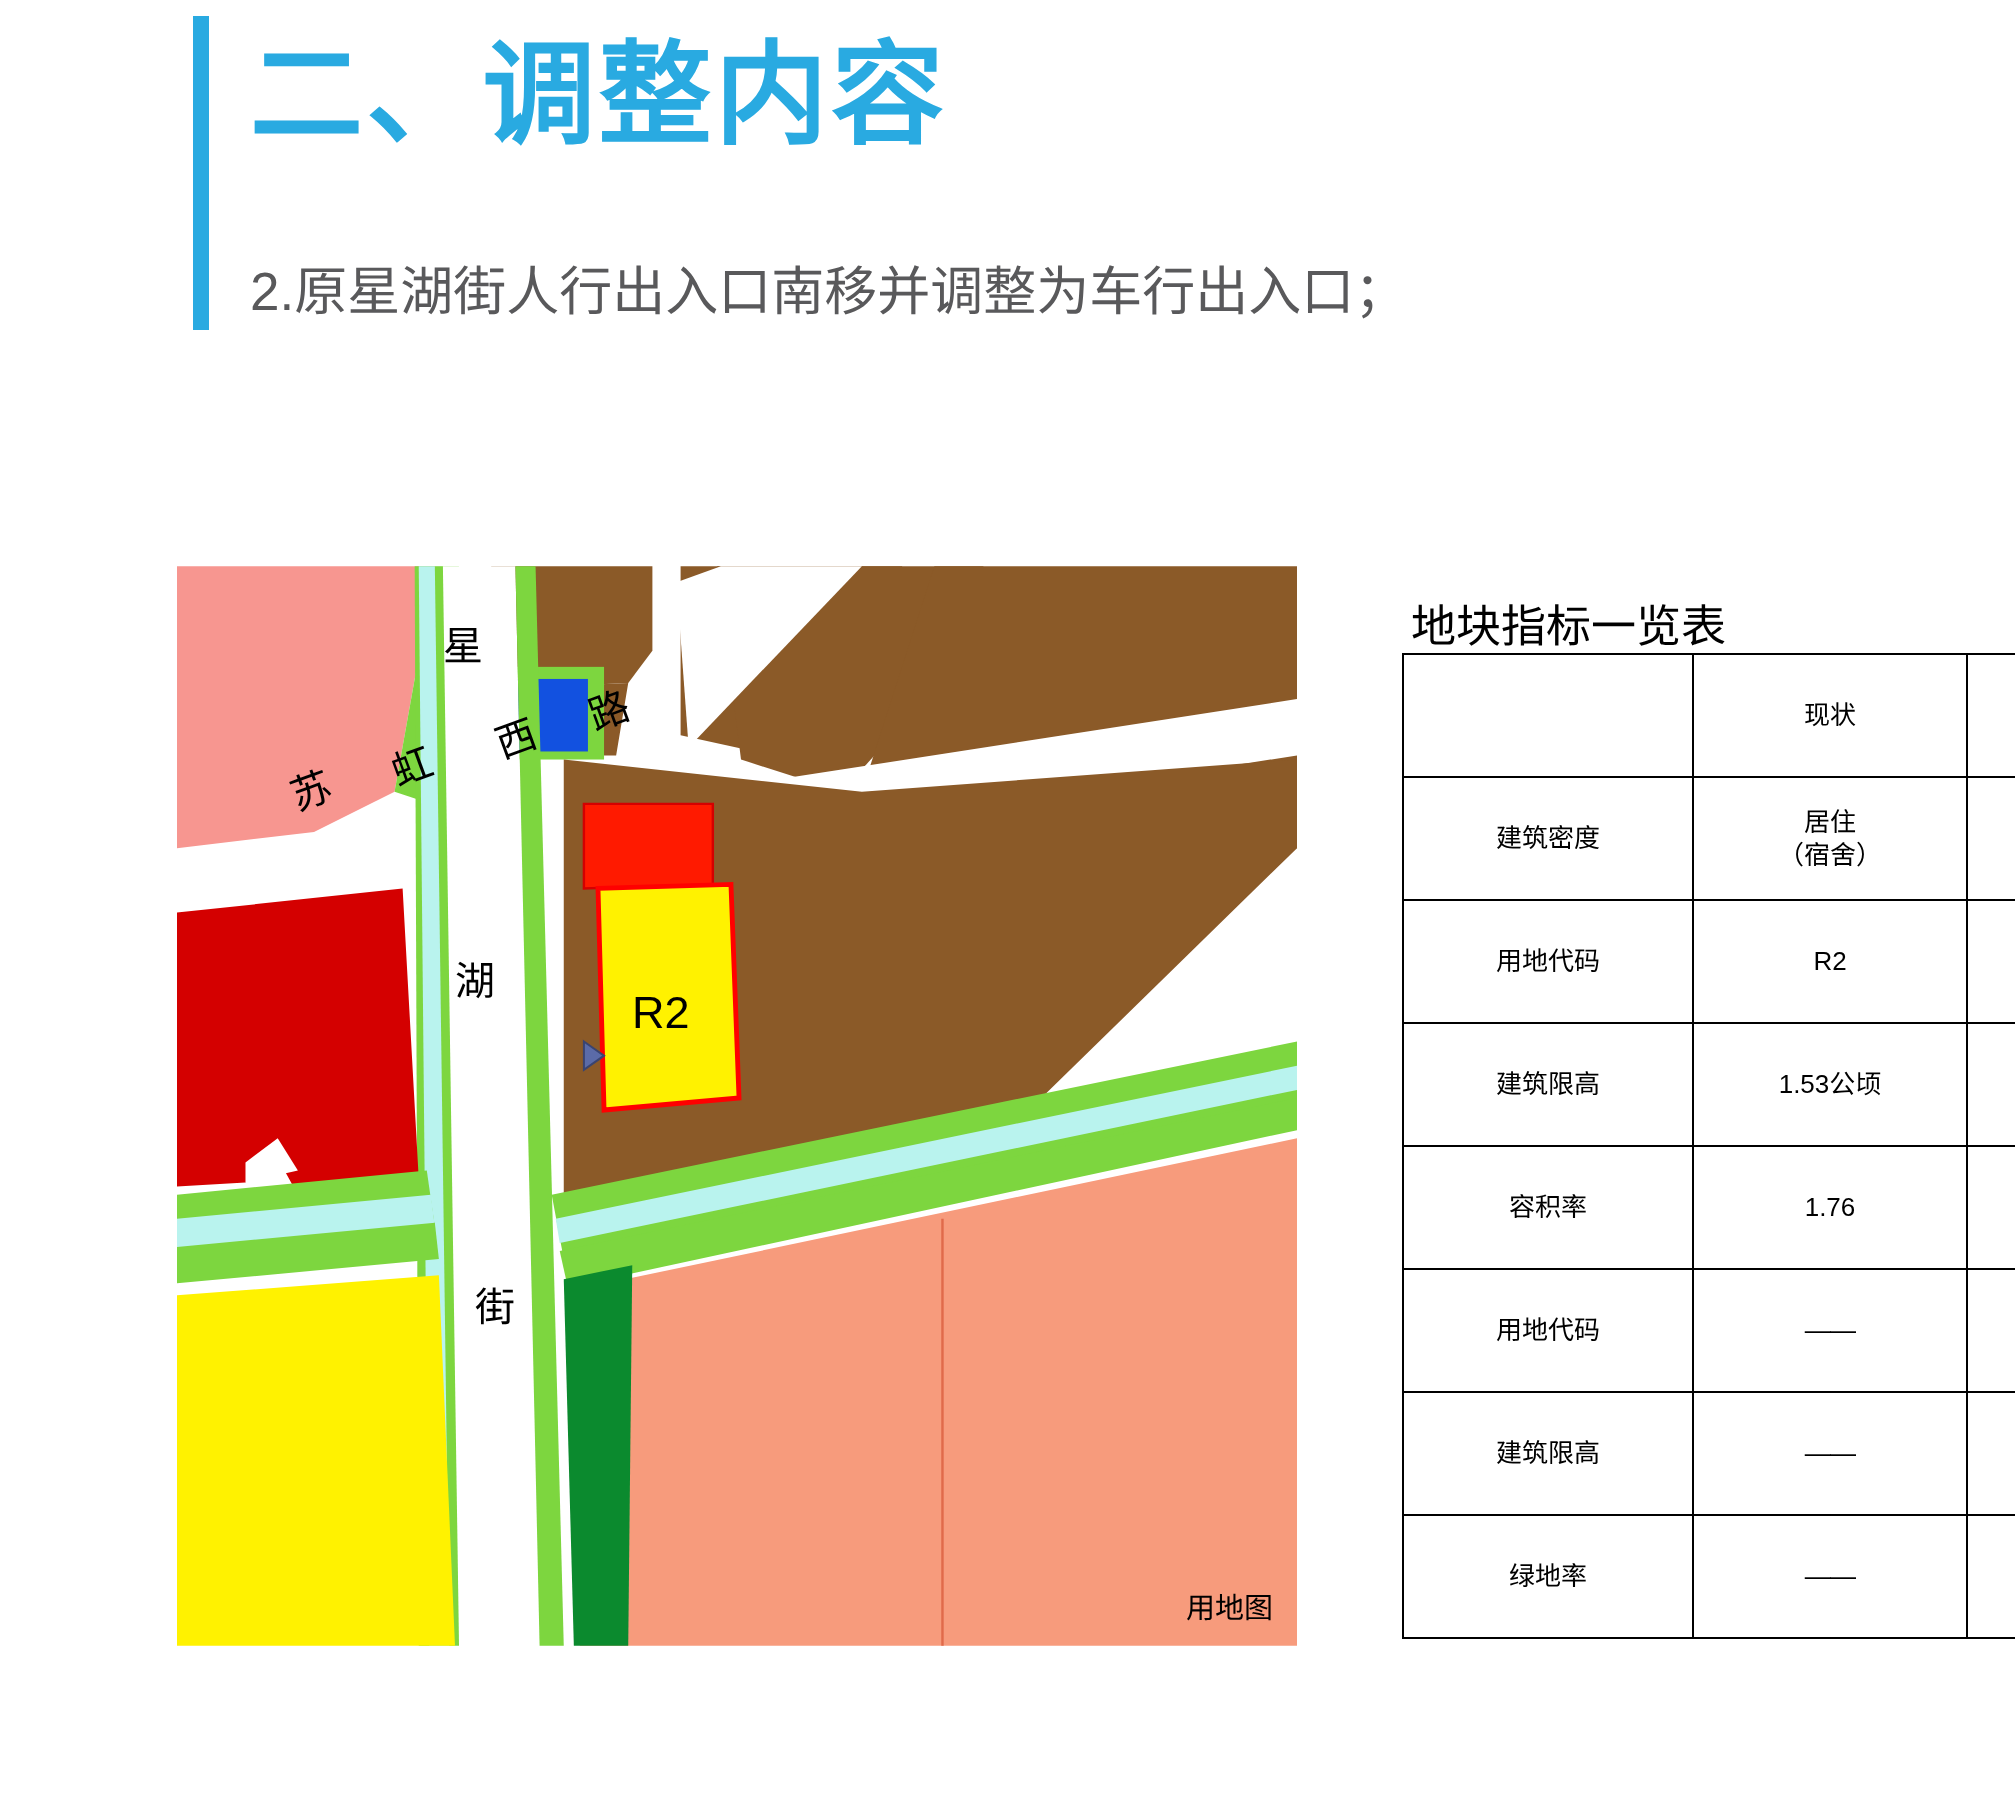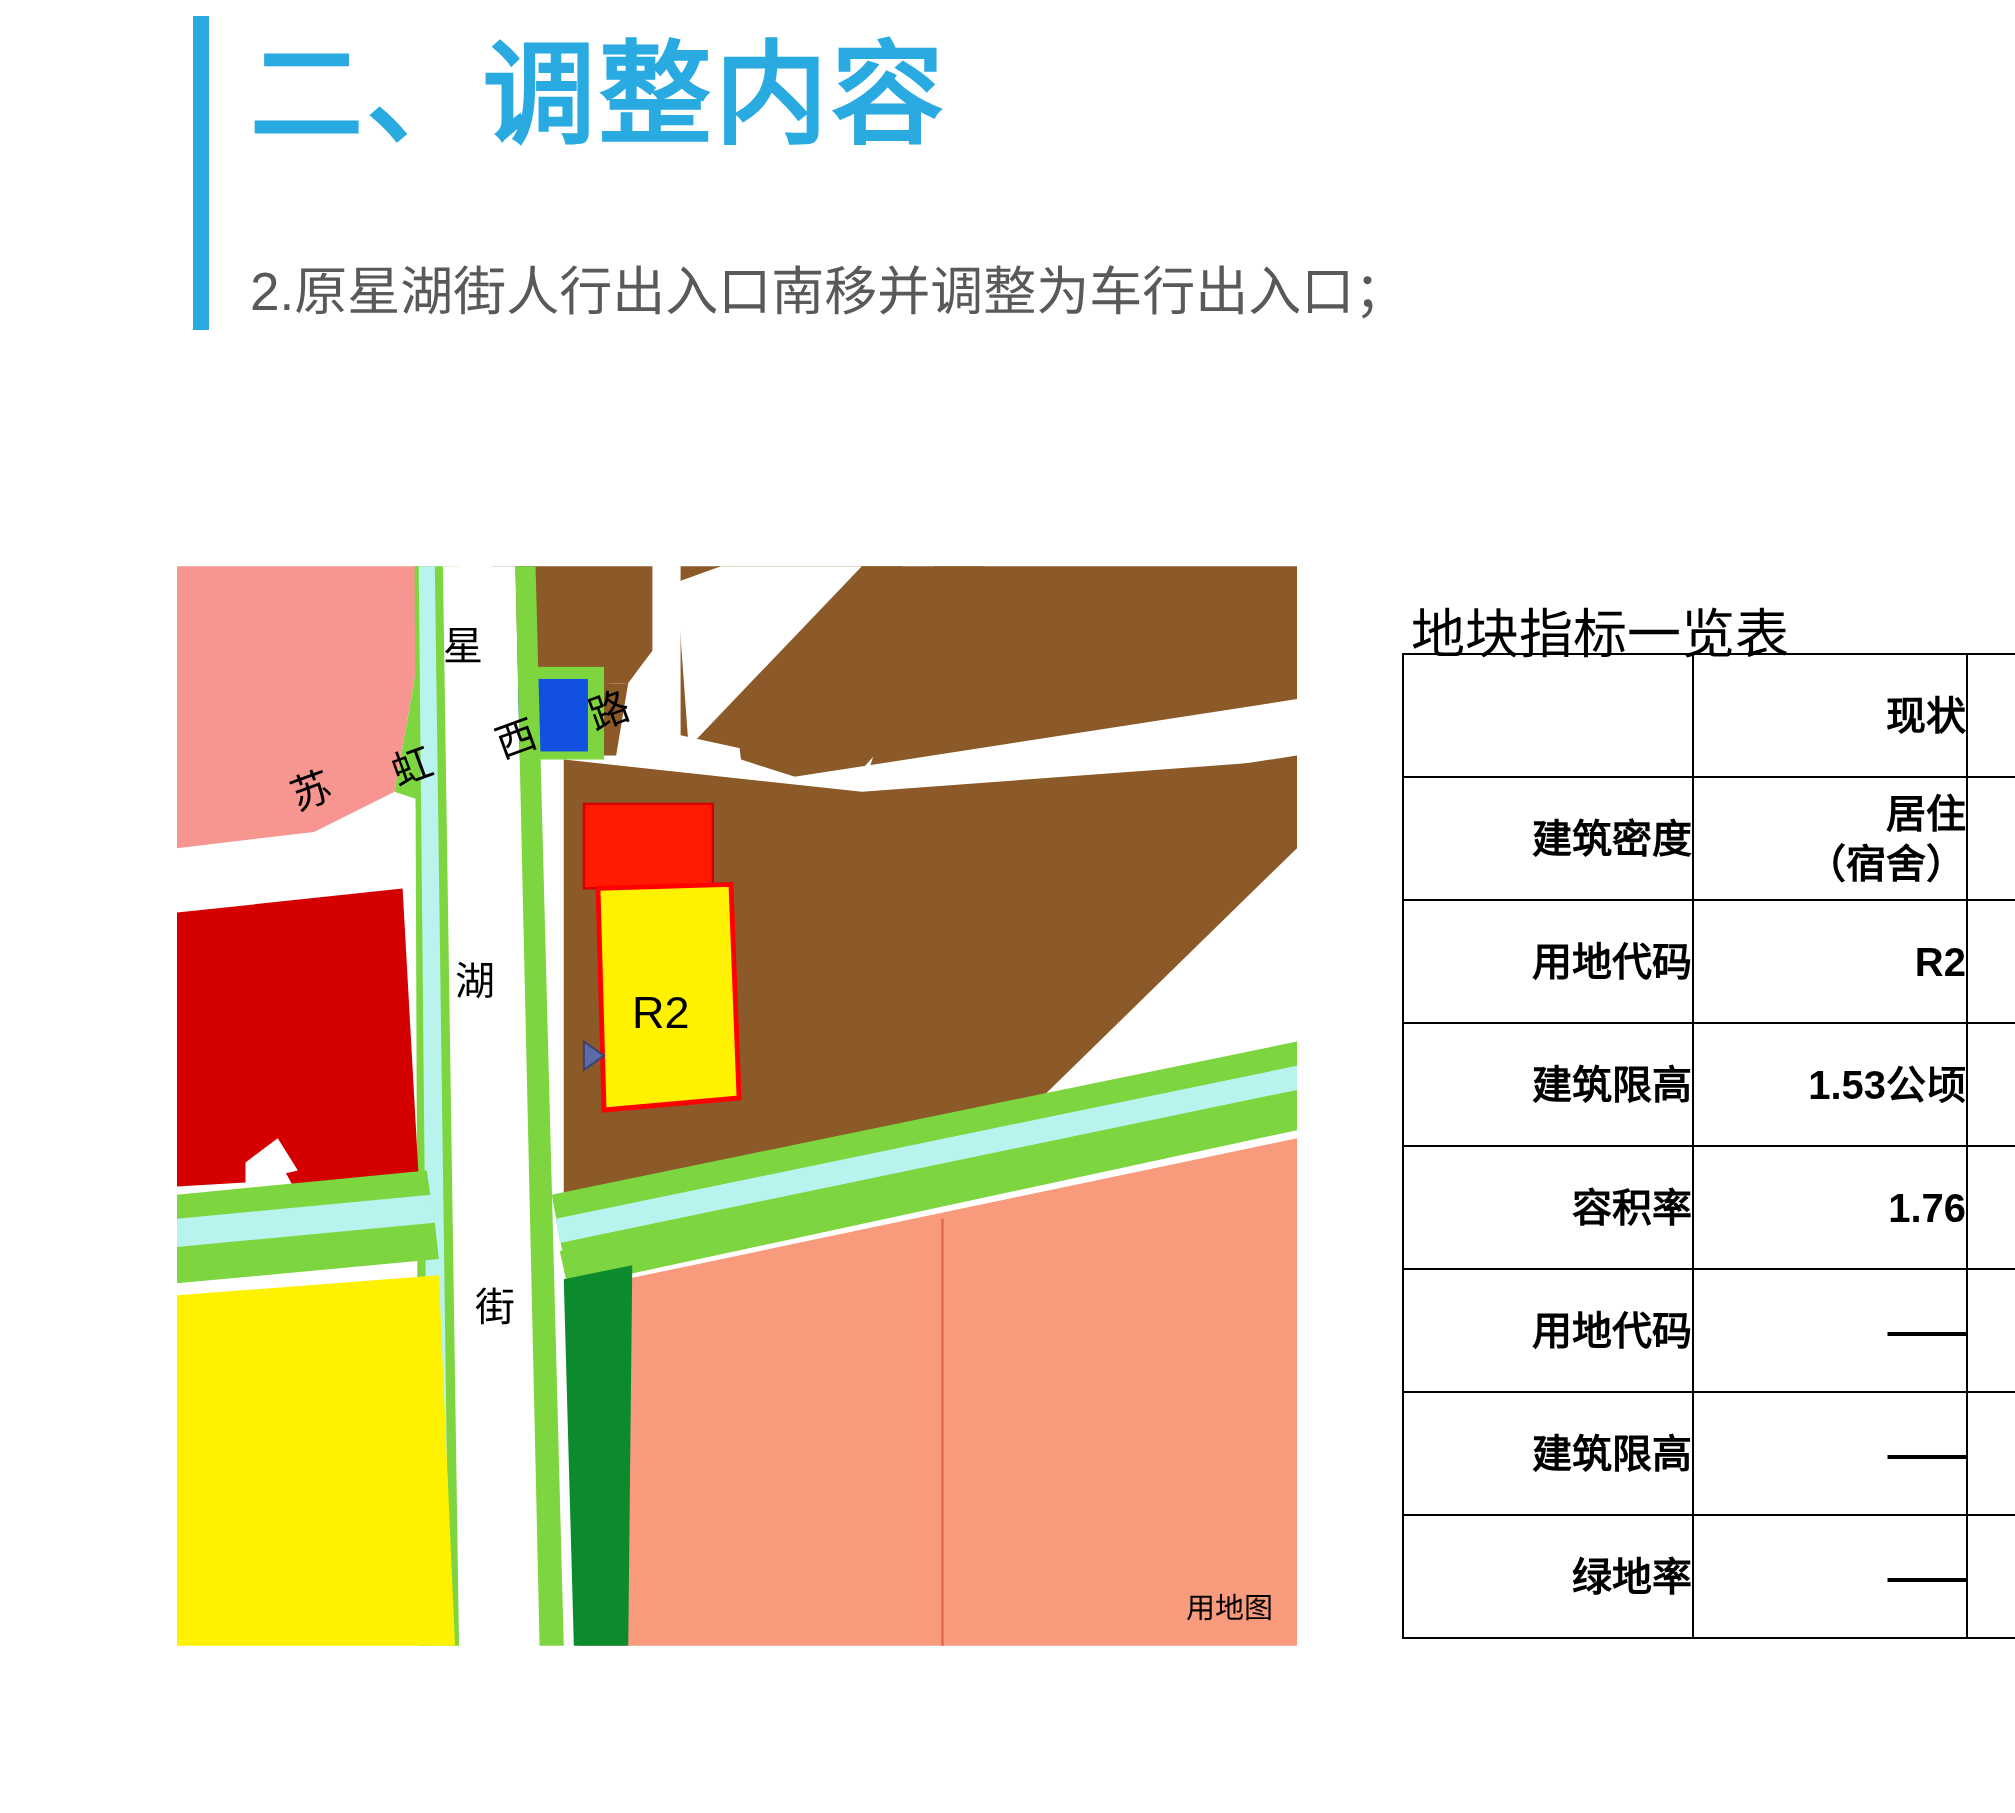--- a/index.html
+++ b/index.html
@@ -80,38 +80,38 @@
     white-space: nowrap;
   }
   .map-label.rot-n20 { transform: rotate(-20deg); }
   .map-label.rot-p0 { transform: rotate(0deg); }
 
   
   #table-title {
     position: absolute;
     left: 1411px;
     top: 590px;
-    font-size: 54px;
+    font-size: 45px;
     color: #000000;
     white-space: nowrap;
   }
   #indicator-table {
     position: absolute;
     left: 1402px;
     top: 653px;
     width: 838px;
     border-collapse: collapse;
     table-layout: fixed;
   }
   #indicator-table td, #indicator-table th {
     border: 2px solid #000000;
-    text-align: right;
+    text-align: center;
     vertical-align: middle;
-    font-size: 40px;
-    font-weight: bold;
+    font-size: 26px;
+    font-weight: normal;
     color: #000000;
     padding: 0;
     height: 121px;
     line-height: 1.25;
   }
   #indicator-table col.c1 { width: 290px; }
   #indicator-table col.c2 { width: 274px; }
   #indicator-table col.c3 { width: 274px; }
   .cell-two-line { line-height: 1.2; }
   .val-red { color: #FF0000; }

